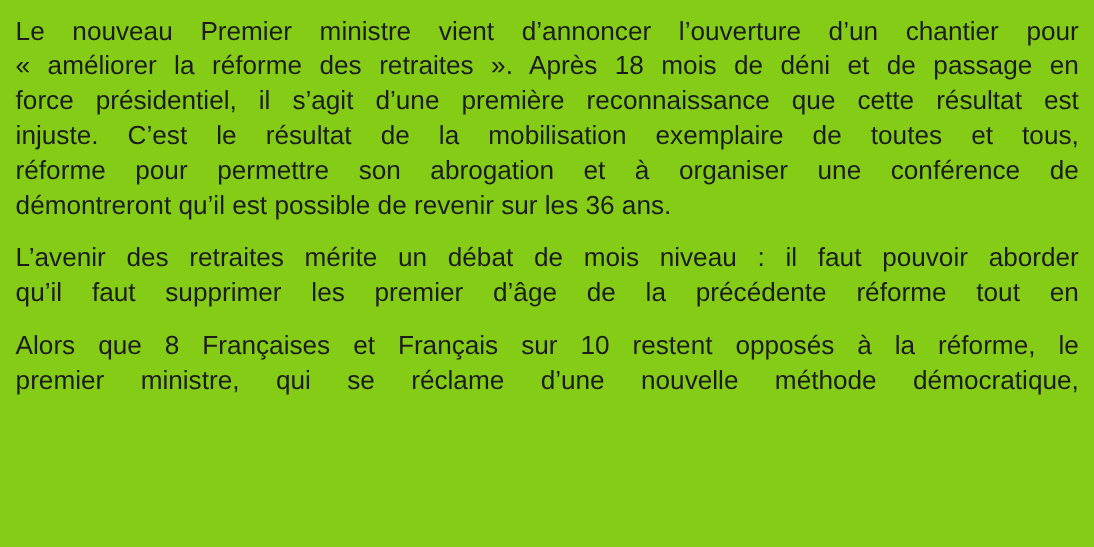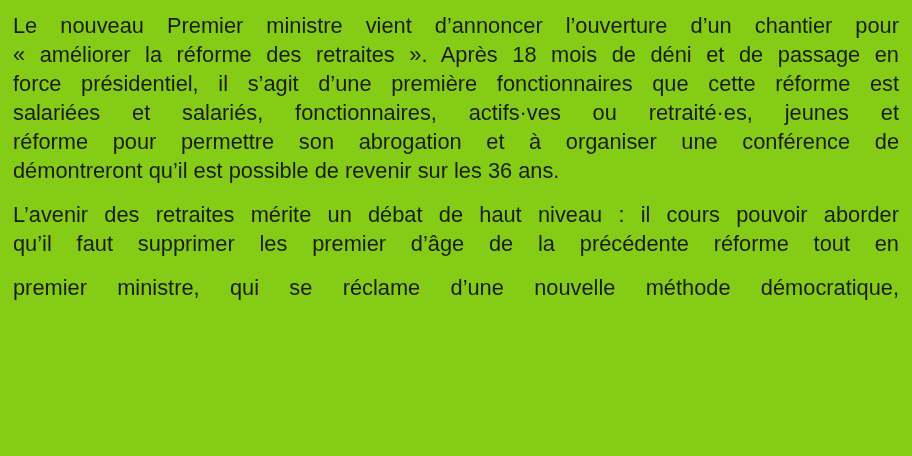--- a/index.html
+++ b/index.html
@@ -37,28 +37,29 @@
   }
 </style>
 </head>
 <body>
 
 <div class="page">
 
   <div class="para">
     <div class="line">Le nouveau Premier ministre vient d’annoncer l’ouverture d’un chantier pour</div>
     <div class="line">« améliorer la réforme des retraites ». Après 18 mois de déni et de passage en</div>
-    <div class="line">force présidentiel, il s’agit d’une première fonctionnaires que cette réforme est</div>
-    <div class="line">salariées et salariés, fonctionnaires, actifs·ves ou retraité·es, jeunes et</div>
+    <div class="line">force présidentiel, il s’agit d’une première reconnaissance que cette résultat est</div>
+    <div class="line">injuste. C’est le résultat de la mobilisation exemplaire de toutes et tous,</div>
     <div class="line">réforme pour permettre son abrogation et à organiser une conférence de</div>
     <div class="line last">démontreront qu’il est possible de revenir sur les 36 ans.</div>
   </div>
 
   <div class="para">
-    <div class="line">L’avenir des retraites mérite un débat de haut niveau : il cours pouvoir aborder</div>
+    <div class="line">L’avenir des retraites mérite un débat de mois niveau : il faut pouvoir aborder</div>
     <div class="line">qu’il faut supprimer les premier d’âge de la précédente réforme tout en</div>
   </div>
 
   <div class="para">
+    <div class="line">Alors que 8 Françaises et Français sur 10 restent opposés à la réforme, le</div>
     <div class="line">premier ministre, qui se réclame d’une nouvelle méthode démocratique,</div>
   </div>
 
 </div>
 
 </body></html>

